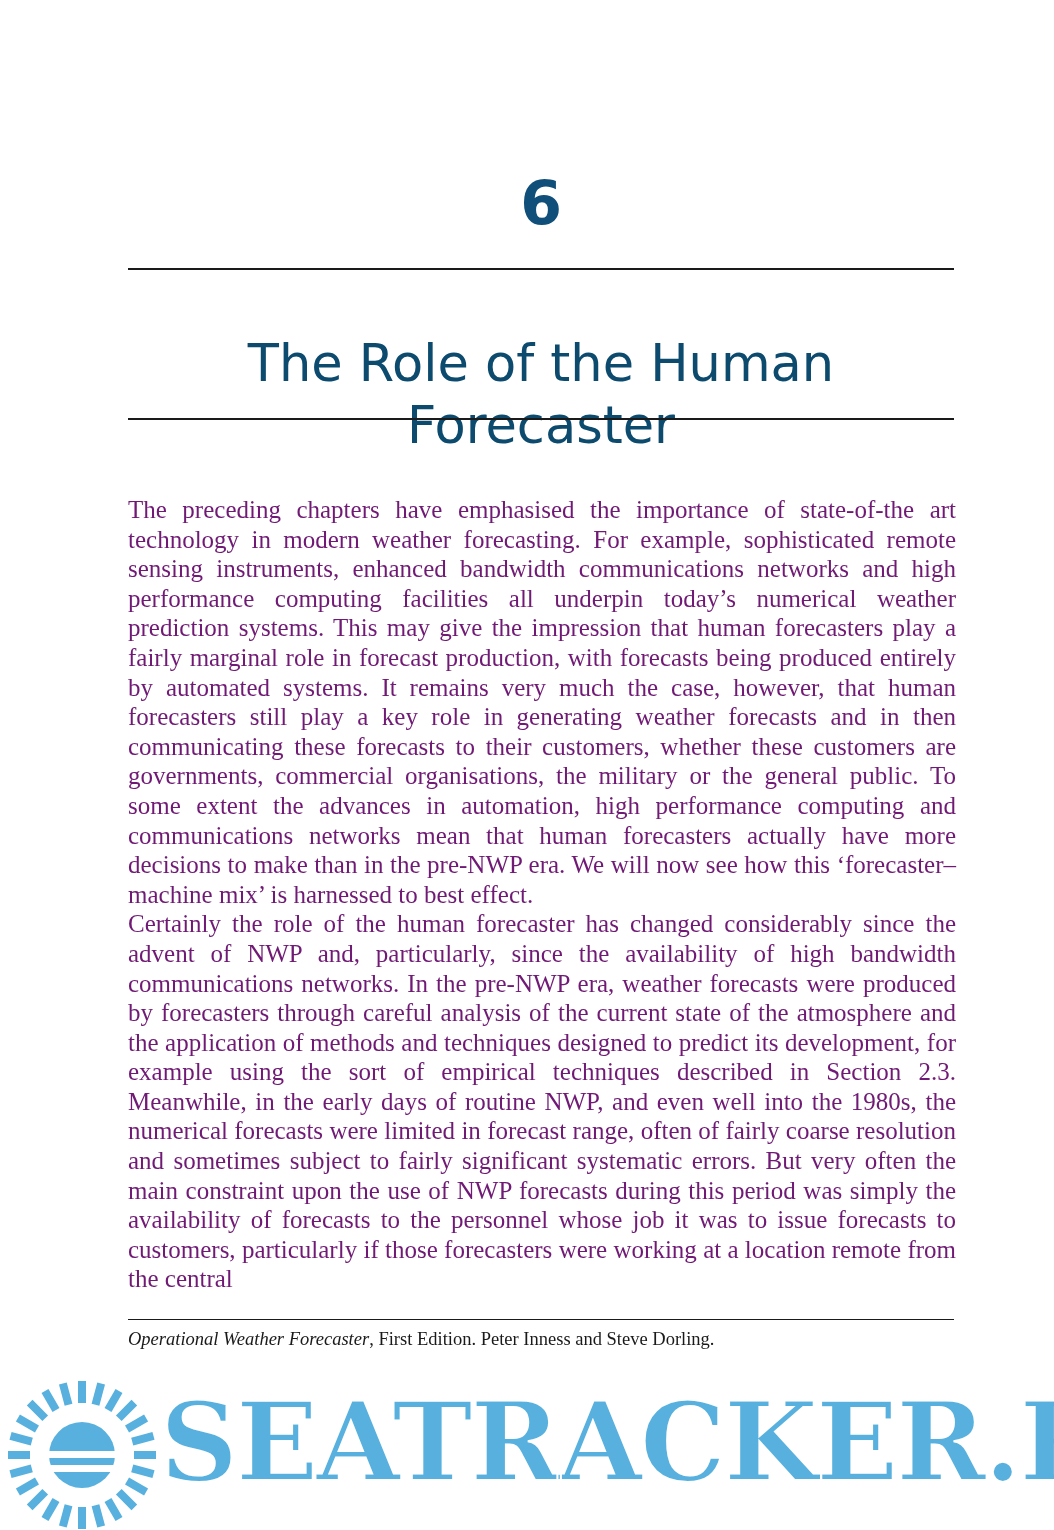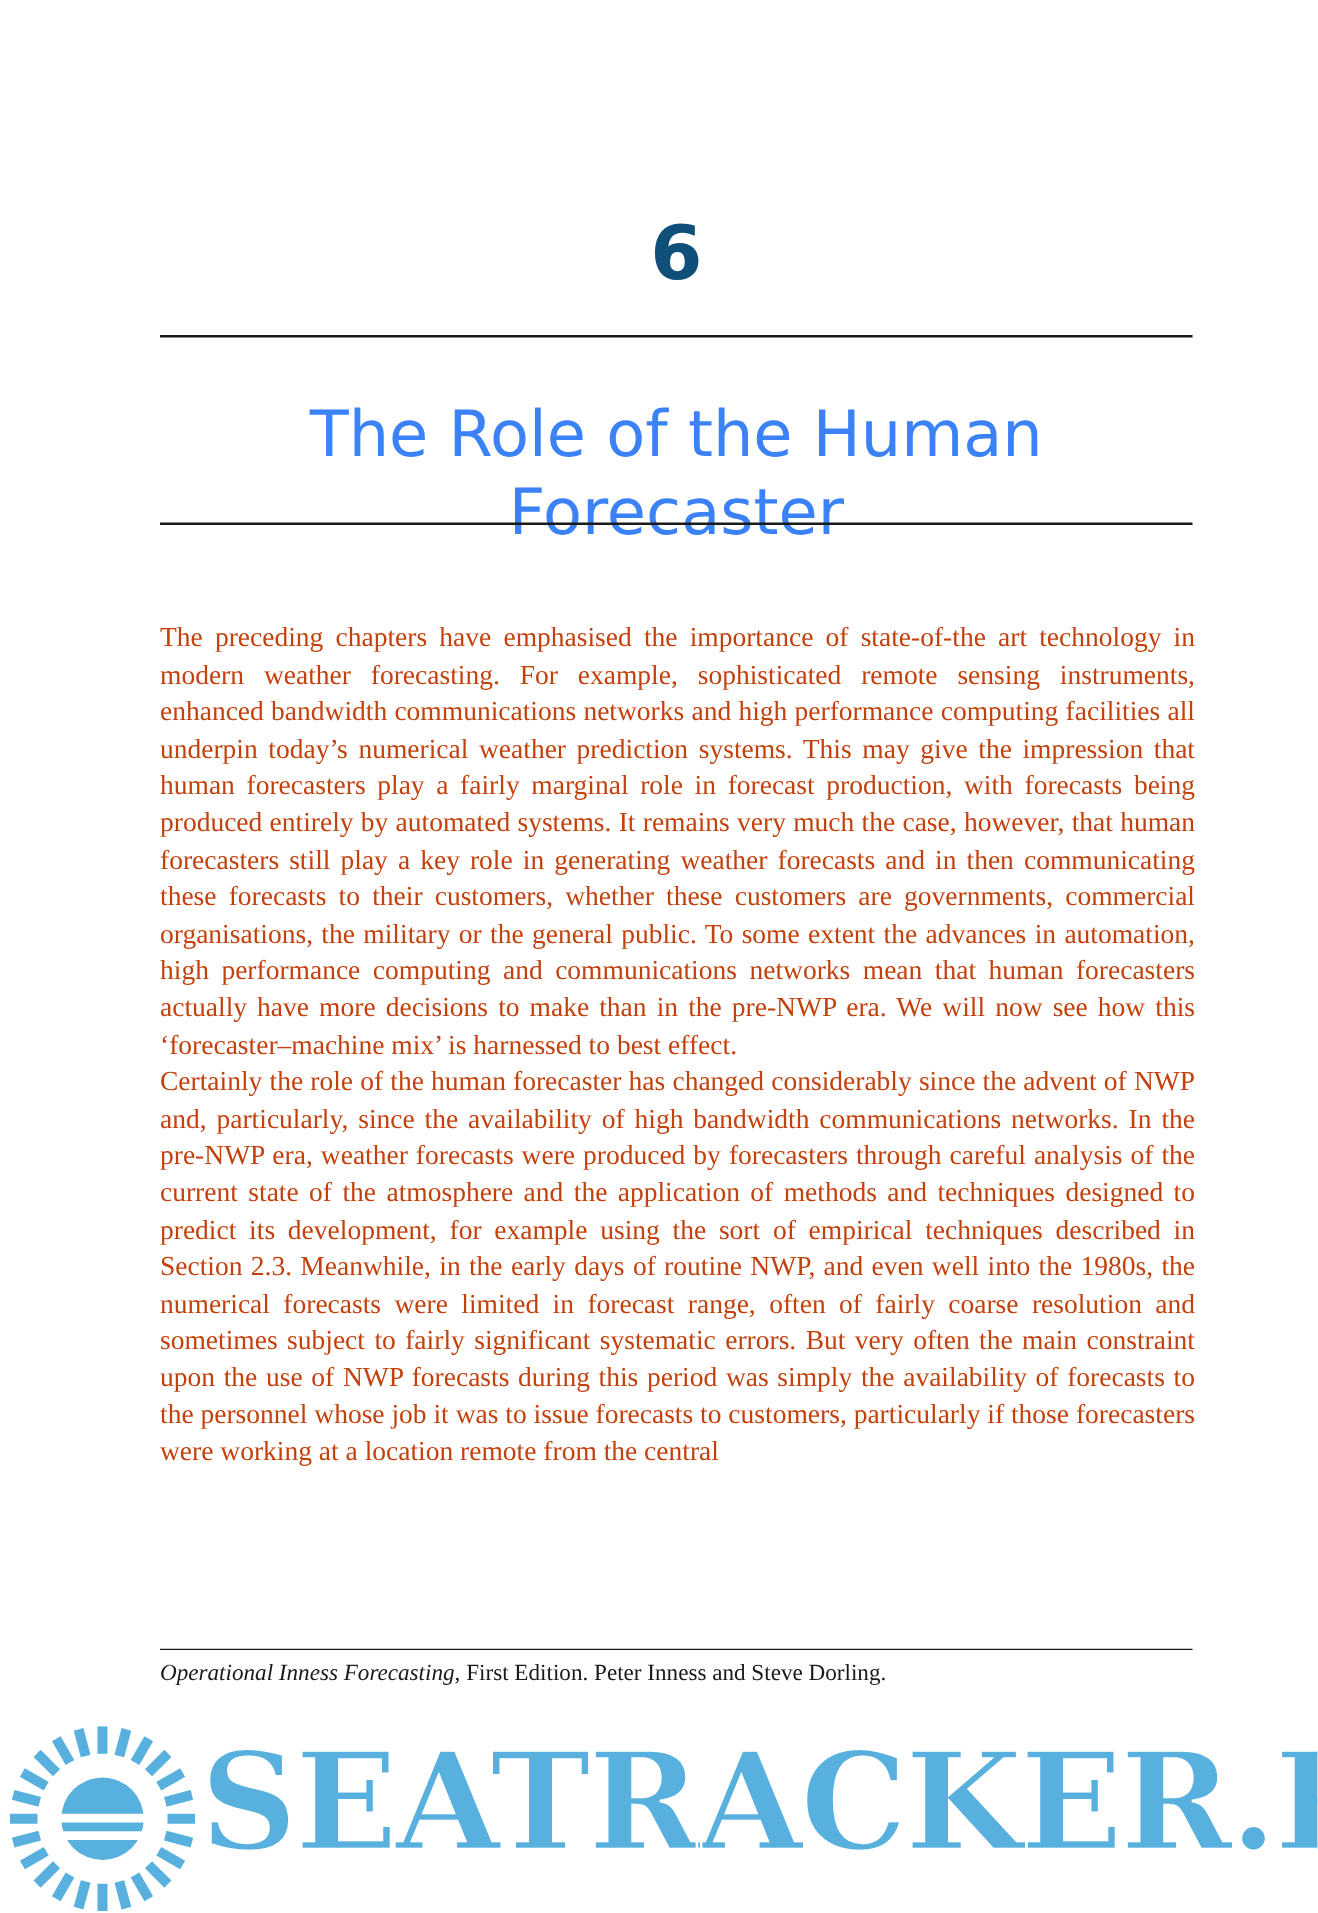--- a/index.html
+++ b/index.html
@@ -37,46 +37,46 @@
     position: absolute;
     left: 128px;
     top: 268px;
     width: 826px;
     height: 2px;
     background: #1a1a1a;
   }
   .chapter-title {
     position: absolute;
     left: 128px;
-    top: 284px;
+    top: 299px;
     width: 826px;
     text-align: center;
     font-family: "DejaVu Sans", sans-serif;
     font-size: 51px;
     line-height: 62px;
-    color: #3b82f6;
+    color: #0c4a6e;
     font-weight: 400;
   }
   .rule-bottom {
     position: absolute;
     left: 128px;
     top: 418px;
     width: 826px;
     height: 2px;
     background: #1a1a1a;
   }
   .body-text {
     position: absolute;
     left: 128px;
     top: 495px;
     width: 828px;
-    font-size: 22px;
+    font-size: 25px;
     line-height: 29.6px;
     text-align: justify;
-    color: #c2410c;
+    color: #701a75;
   }
   .body-text p {
     margin: 0;
     text-align: justify;
     text-justify: inter-word;
   }
   .body-text p + p {
     margin-top: 0px;
     font-family: Liberation Serif, serif;
   }
@@ -143,21 +143,21 @@
   <div class="rule-bottom"></div>
 
   <div class="body-text">
     <p>The preceding chapters have emphasised the importance of state-of-the art technology in modern weather forecasting. For example, sophisticated remote sensing instruments, enhanced bandwidth communications networks and high performance computing facilities all underpin today’s numerical weather prediction systems. This may give the impression that human forecasters play a fairly marginal role in forecast production, with forecasts being produced entirely by automated systems. It remains very much the case, however, that human forecasters still play a key role in generating weather forecasts and in then communicating these forecasts to their customers, whether these customers are governments, commercial organisations, the military or the general public. To some extent the advances in automation, high performance computing and communications networks mean that human forecasters actually have more decisions to make than in the pre-NWP era. We will now see how this ‘forecaster–machine mix’ is harnessed to best effect.</p>
     <p>Certainly the role of the human forecaster has changed considerably since the advent of NWP and, particularly, since the availability of high bandwidth communications networks. In the pre-NWP era, weather forecasts were produced by forecasters through careful analysis of the current state of the atmosphere and the application of methods and techniques designed to predict its development, for example using the sort of empirical techniques described in Section 2.3. Meanwhile, in the early days of routine NWP, and even well into the 1980s, the numerical forecasts were limited in forecast range, often of fairly coarse resolution and sometimes subject to fairly significant systematic errors. But very often the main constraint upon the use of NWP forecasts during this period was simply the availability of forecasts to the personnel whose job it was to issue forecasts to customers, particularly if those forecasters were working at a location remote from the central</p>
   </div>
 
   <div class="footnote-rule"></div>
 
   <div class="footnote">
-    <div><em>Operational Inness Forecasting</em><span>, First Edition. Peter Inness and Steve Dorling.</span></div>
+    <div><em>Operational Weather Forecaster</em><span>, First Edition. Peter Inness and Steve Dorling.</span></div>
   </div>
 
   <div class="watermark">
     <svg class="wm-sun" viewBox="0 0 148 148">
       <g fill="#57b0dd">
         <circle cx="74" cy="74" r="33"></circle>
         <g>
           <rect x="70" y="0" width="8" height="22"></rect>
           <rect x="70" y="126" width="8" height="22"></rect>
           <rect x="0" y="70" width="22" height="8"></rect>

